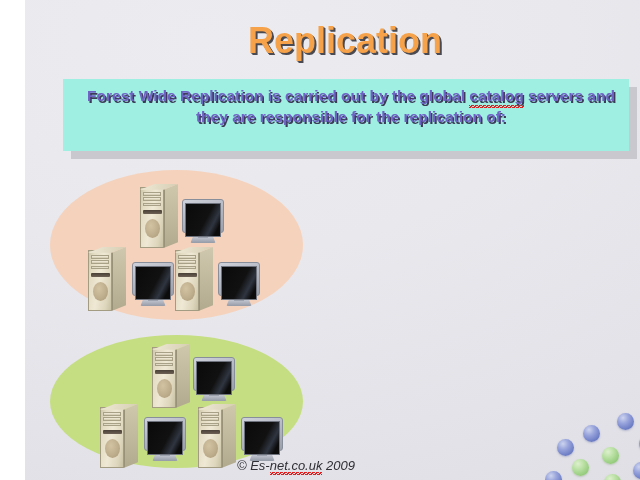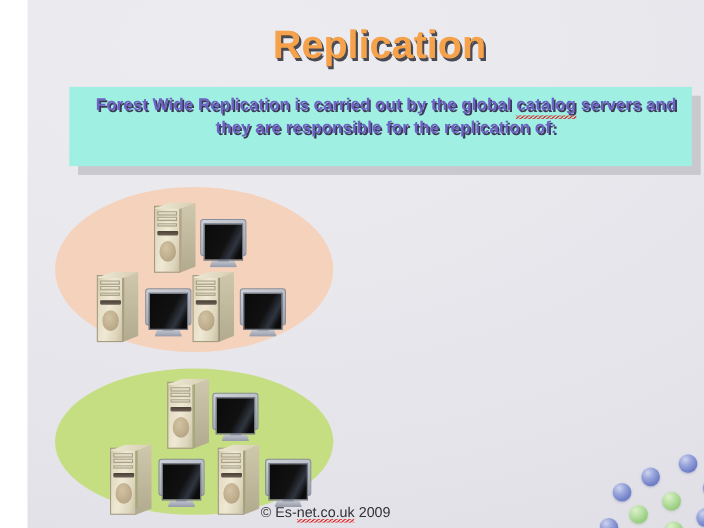--- a/index.html
+++ b/index.html
@@ -213,20 +213,21 @@
 
   
   #footer {
     position: absolute;
     left: 0;
     top: 458px;
     width: 542px;
     text-align: center;
     font-size: 13px;
     color: #2f2f35;
+    font-style: italic;
   }
 
   
   #spheres {
     position: absolute;
     right: 0;
     bottom: 0;
     width: 120px;
     height: 75px;
     overflow: hidden;

